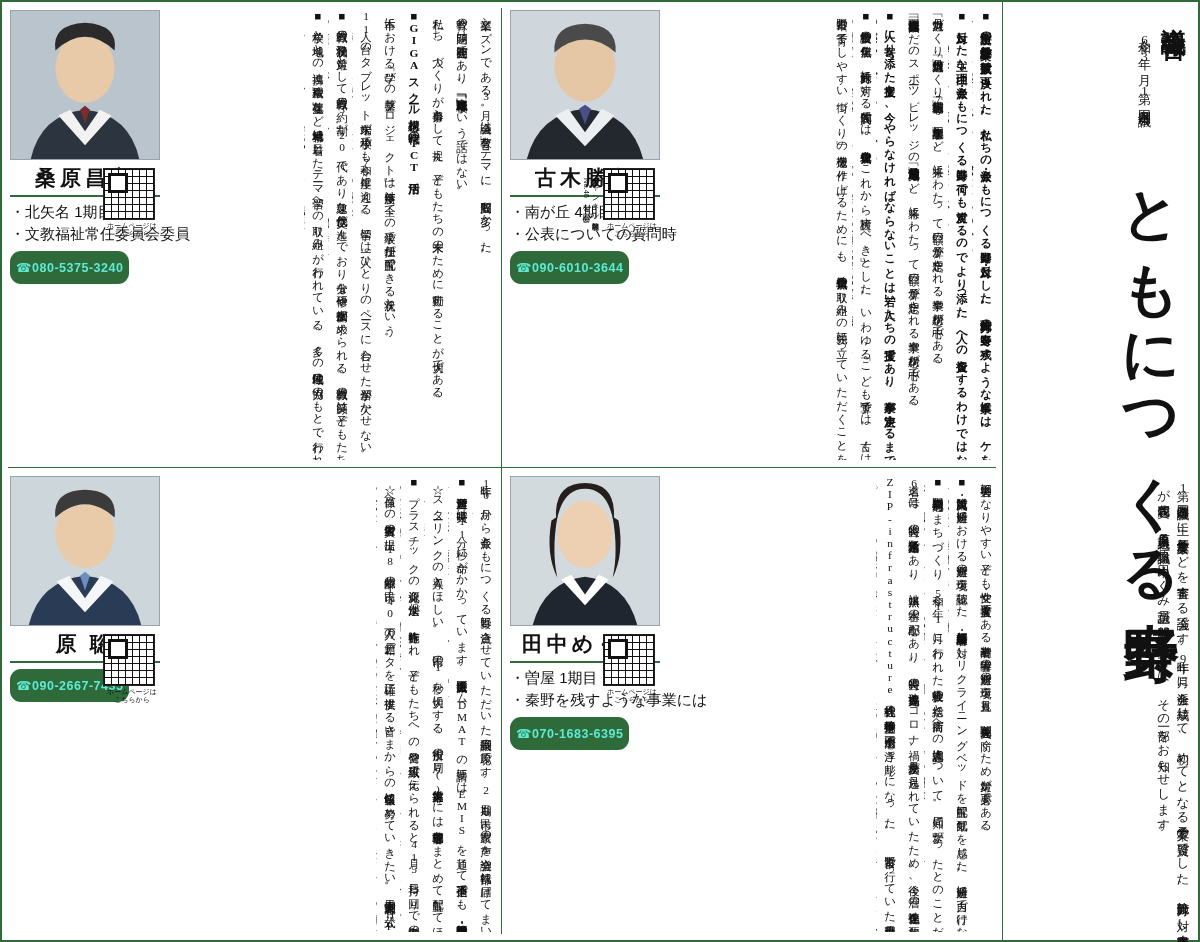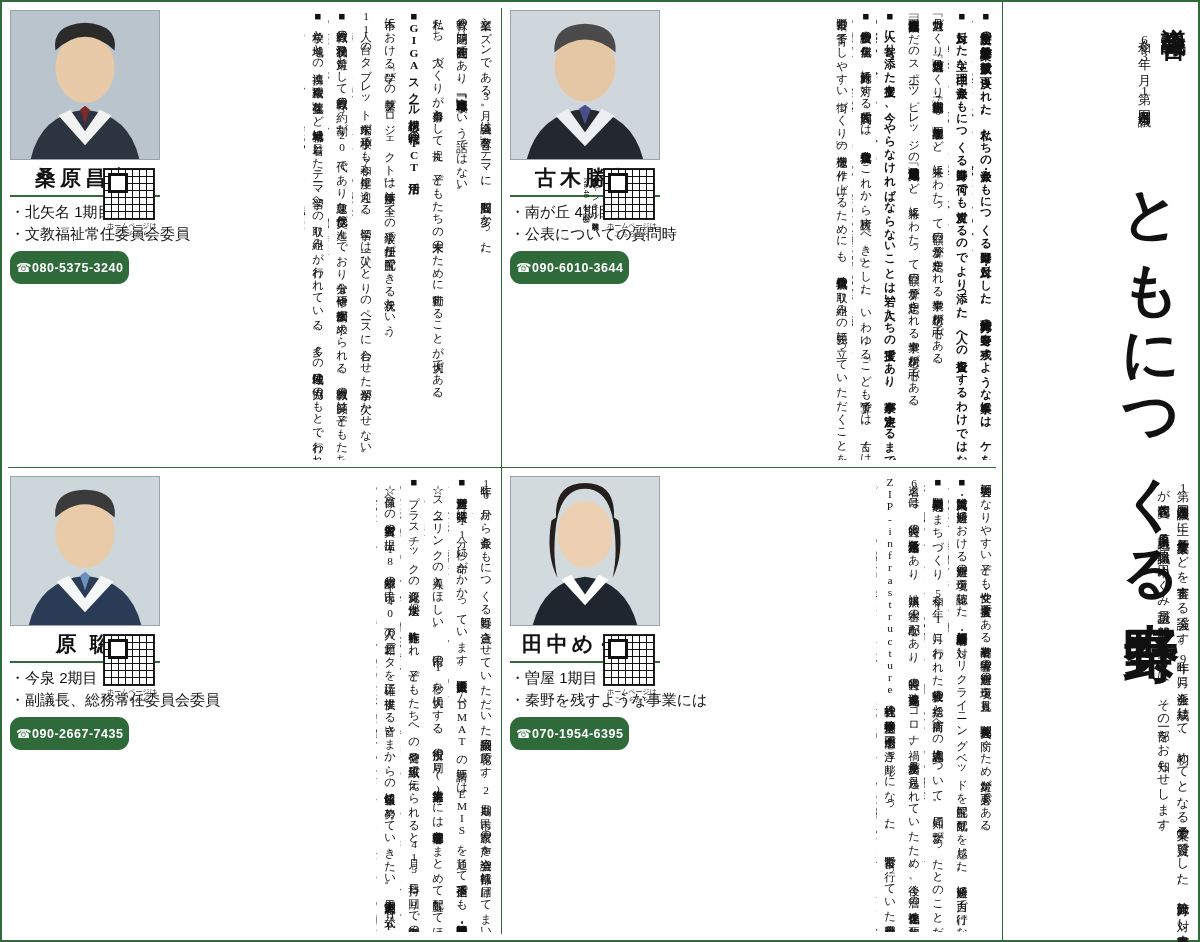--- a/index.html
+++ b/index.html
@@ -80,21 +80,21 @@
     padding:4px 0 3px 0;
     color:#111;
   }
   .meta{
     margin-top:4px;font-size:15px;line-height:1.45;
     font-family:"Liberation Sans","DejaVu Sans",sans-serif;
   }
   .meta div{white-space:nowrap;}
   .tel{
     margin-top:6px;
-    background:#2f6b3a;color:#ffffff;
+    background:#2f6b3a;color:#5eead4;
     font-family:"Liberation Sans","DejaVu Sans",sans-serif;
     font-size:12.5px;font-weight:bold;
     padding:9px 6px;border-radius:11px;
     display:inline-block;letter-spacing:0.5px;
   }
   .qr{
     position:absolute;right:-1px;top:158px;width:58px;
     text-align:center;
   }
   .qrbox{
@@ -239,24 +239,20 @@
           <svg class="bg" viewBox="0 0 150 150" preserveAspectRatio="none">
             <rect width="150" height="150" fill="#cdd6db"></rect>
             <ellipse cx="75" cy="57" rx="30" ry="35" fill="#e9cba9"></ellipse>
             <path d="M45 41 q30 -27 60 0 q3 -27 -30 -28 q-33 1 -30 28z" fill="#3b3b3b"></path>
             <path d="M18 150 q11 -45 57 -50 q46 5 57 50z" fill="#2a3b55"></path>
             <path d="M59 100 l16 23 l16 -23 l13 6 l-29 31 l-29 -31z" fill="#f4f6f7"></path>
             <path d="M70 100 l5 15 l5 -15 l-5 -4z" fill="#6b8fbf"></path>
           </svg>
         </div>
         <div class="nameplate">原 聡</div>
-        <div class="meta">
-          <div>・今泉 2期目</div>
-          <div>・副議長、総務常任委員会委員</div>
-        </div>
         <div class="tel">☎090-2667-7435</div>
         <div class="qr">
           <div class="qrbox"></div>
           <div class="qrcap">ホームページは
 こちらから</div>
         </div>
       </div>
       <div class="cols bl-cols">
         <div class="col">昨年10月から会派ともにつくる秦野に合流させていただいた副議長の原聡です。2期目も市民、農家の声を議会や執行部に届けてまいります。</div>
         <div class="col">■避難所運営 災害時は1分1秒に命がかかっています。災害派遣医療チームDMATの要請にはEMISを通じて通信不全下でも、被災状況・避難所・医療救護所を運営する手順だが、対応可能な衛星Wi-Fiは市内で1カ所のみ。</div>
@@ -277,21 +273,21 @@
             <path d="M103 40 q6 36 0 62 q12 -24 6 -58z" fill="#241f1c"></path>
             <path d="M22 150 q12 -44 53 -49 q41 5 53 49z" fill="#1f2630"></path>
             <path d="M61 99 l14 20 l14 -20 l10 5 l-24 26 l-24 -26z" fill="#ffffff"></path>
           </svg>
         </div>
         <div class="nameplate">田中めぐみ</div>
         <div class="meta">
           <div>・曽屋 1期目</div>
           <div>・秦野を残すような事業には</div>
         </div>
-        <div class="tel">☎070-1954-6395</div>
+        <div class="tel">☎070-1683-6395</div>
         <div class="qr">
           <div class="qrbox"></div>
           <div class="qrcap">ホームページは
 こちらから</div>
         </div>
       </div>
       <div class="cols br-cols">
         <div class="col">災害弱者になりやすい子ども・女性や要支援者である高齢者や障害者の避難所の環境を見直し、災害関連死を防ぐため対策が必要である。</div>
         <div class="col">■防災・減災対策 避難所における避難所の環境を確認した、新年度妊産婦・高齢者に対しリクライニングベッドを配置に気配りを感じた。避難所に自力で行けない認知症の高齢者など障害者等、避難行動要支援者に自力で行けない避難行動要支援者。</div>
         <div class="col">■秦野駅北口周辺のまちづくり 令和5年11月に行われた社会実験の総括と商店街への人流調査について。周知に繋がったとのことだが、人流調査は行われていない、周辺地域の消費について調査また社会実験を行った市民への調査が必要であったと考える。</div>

